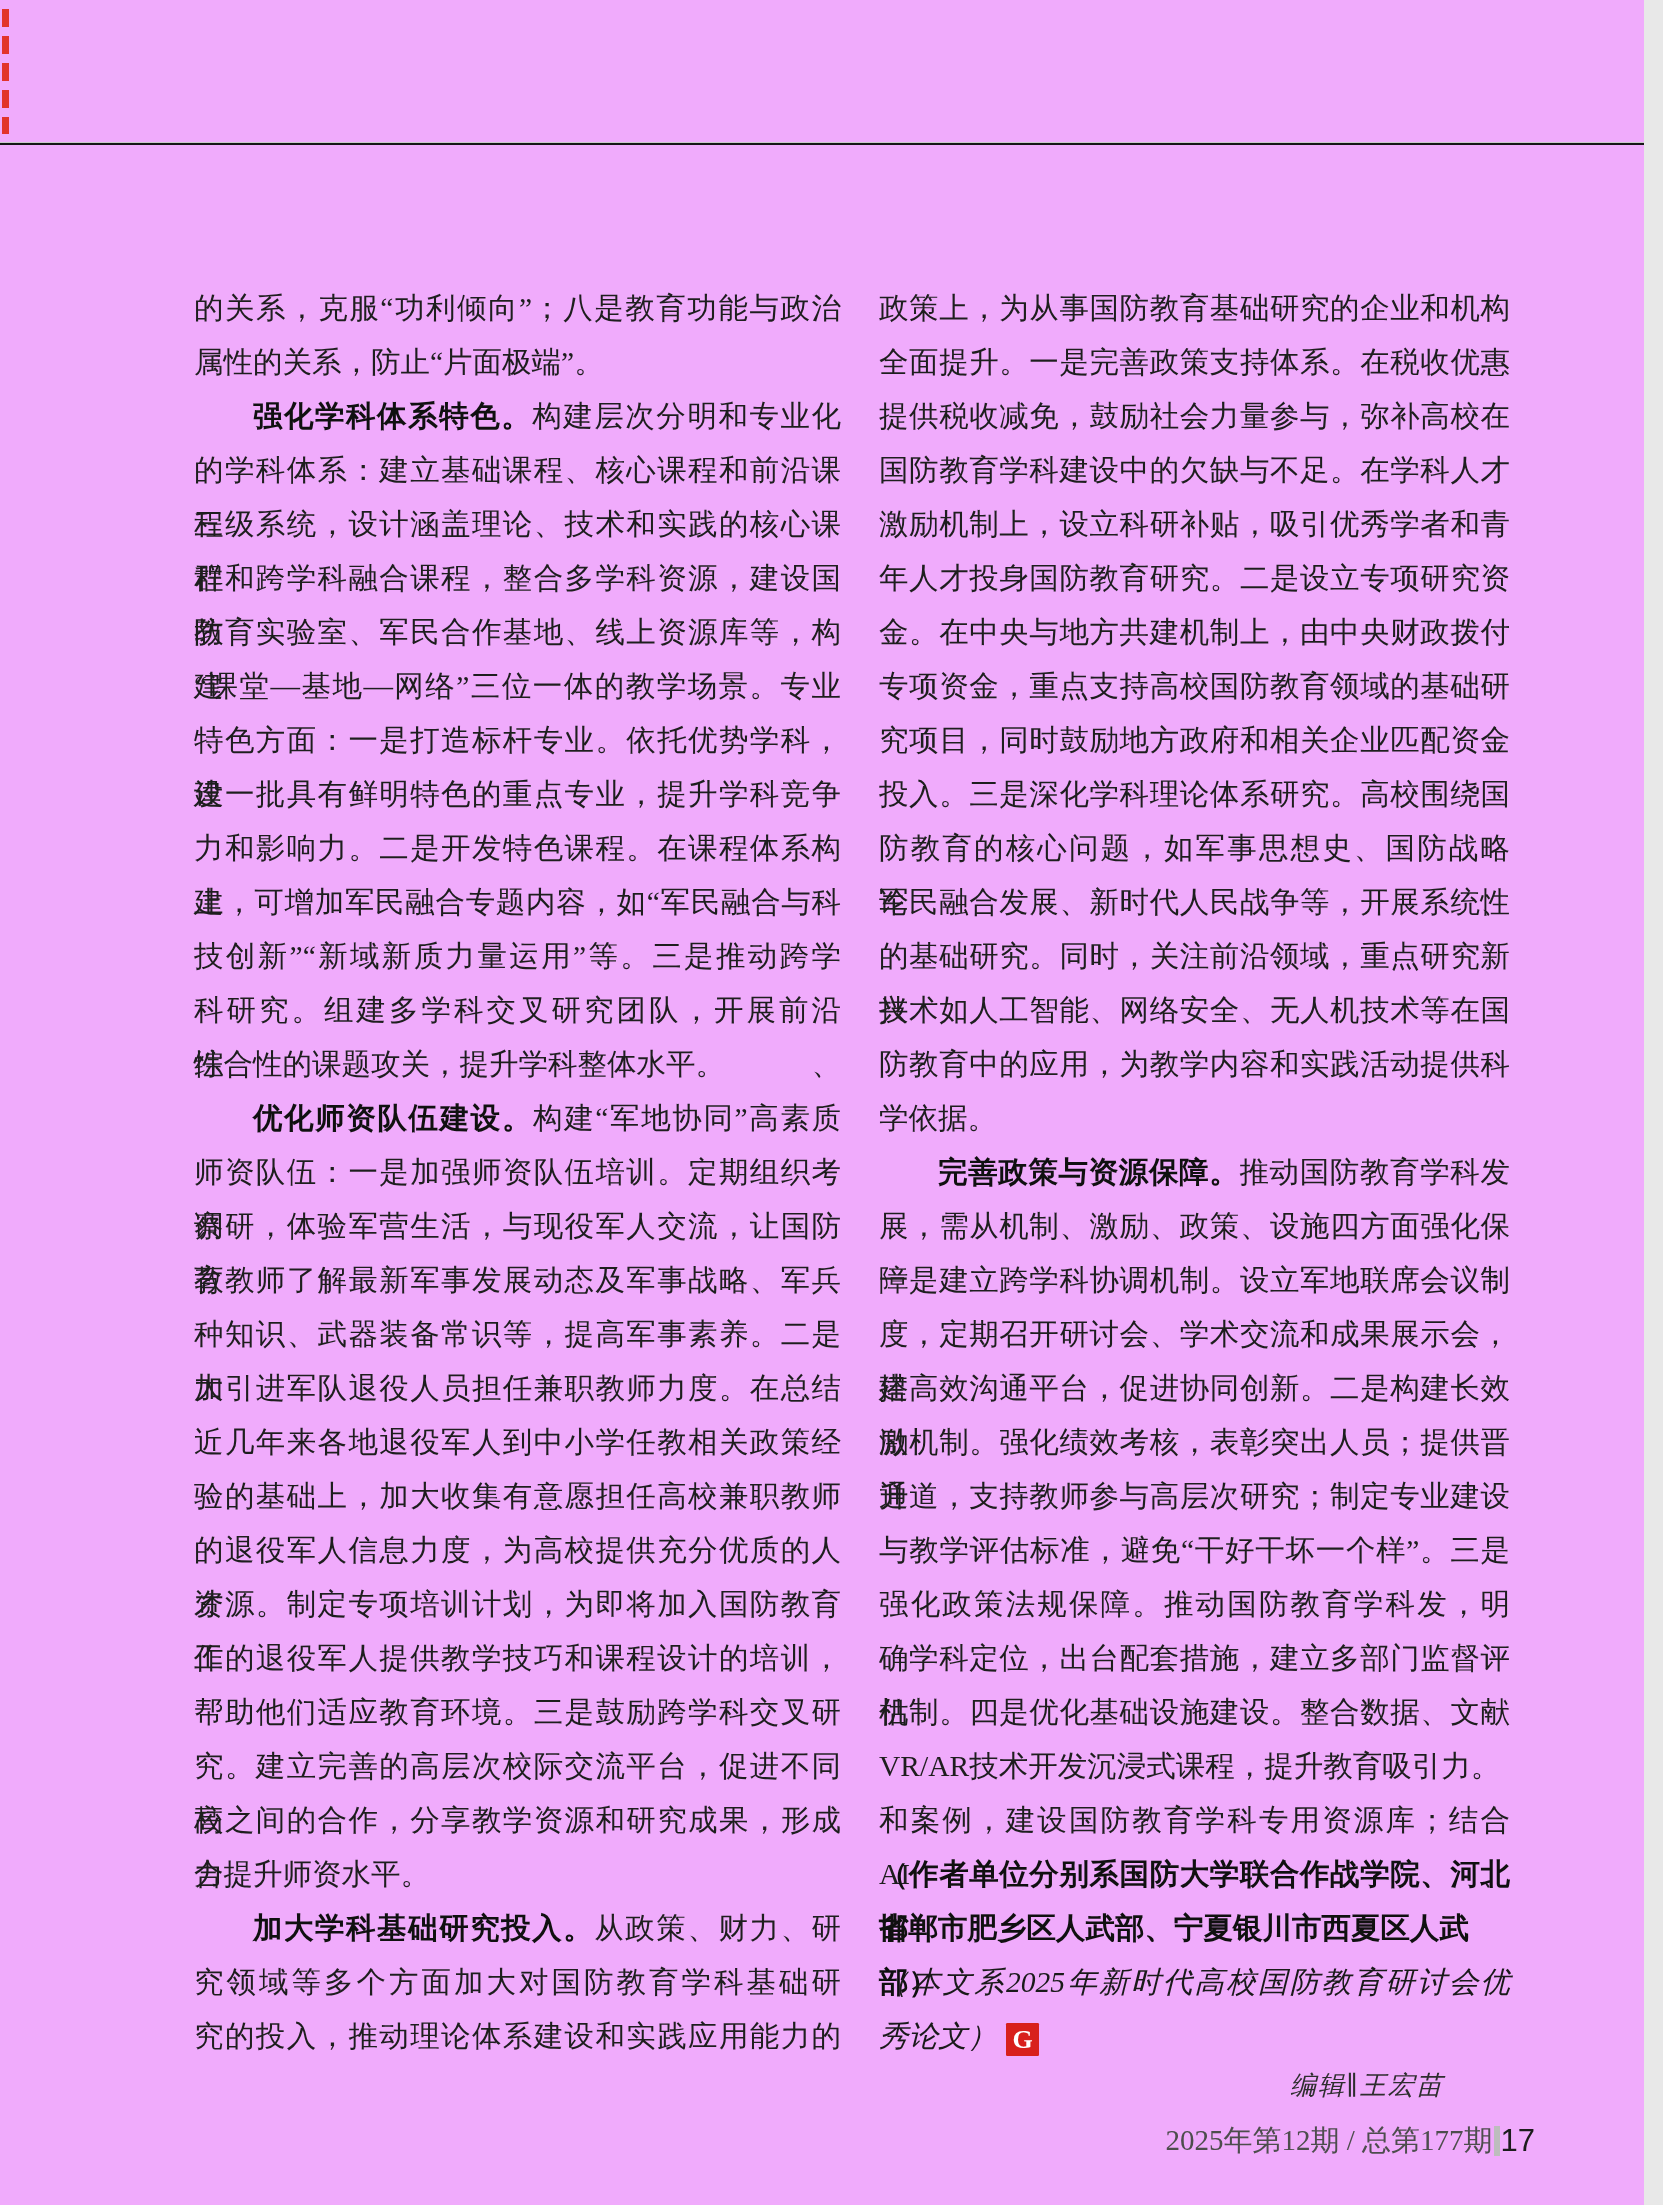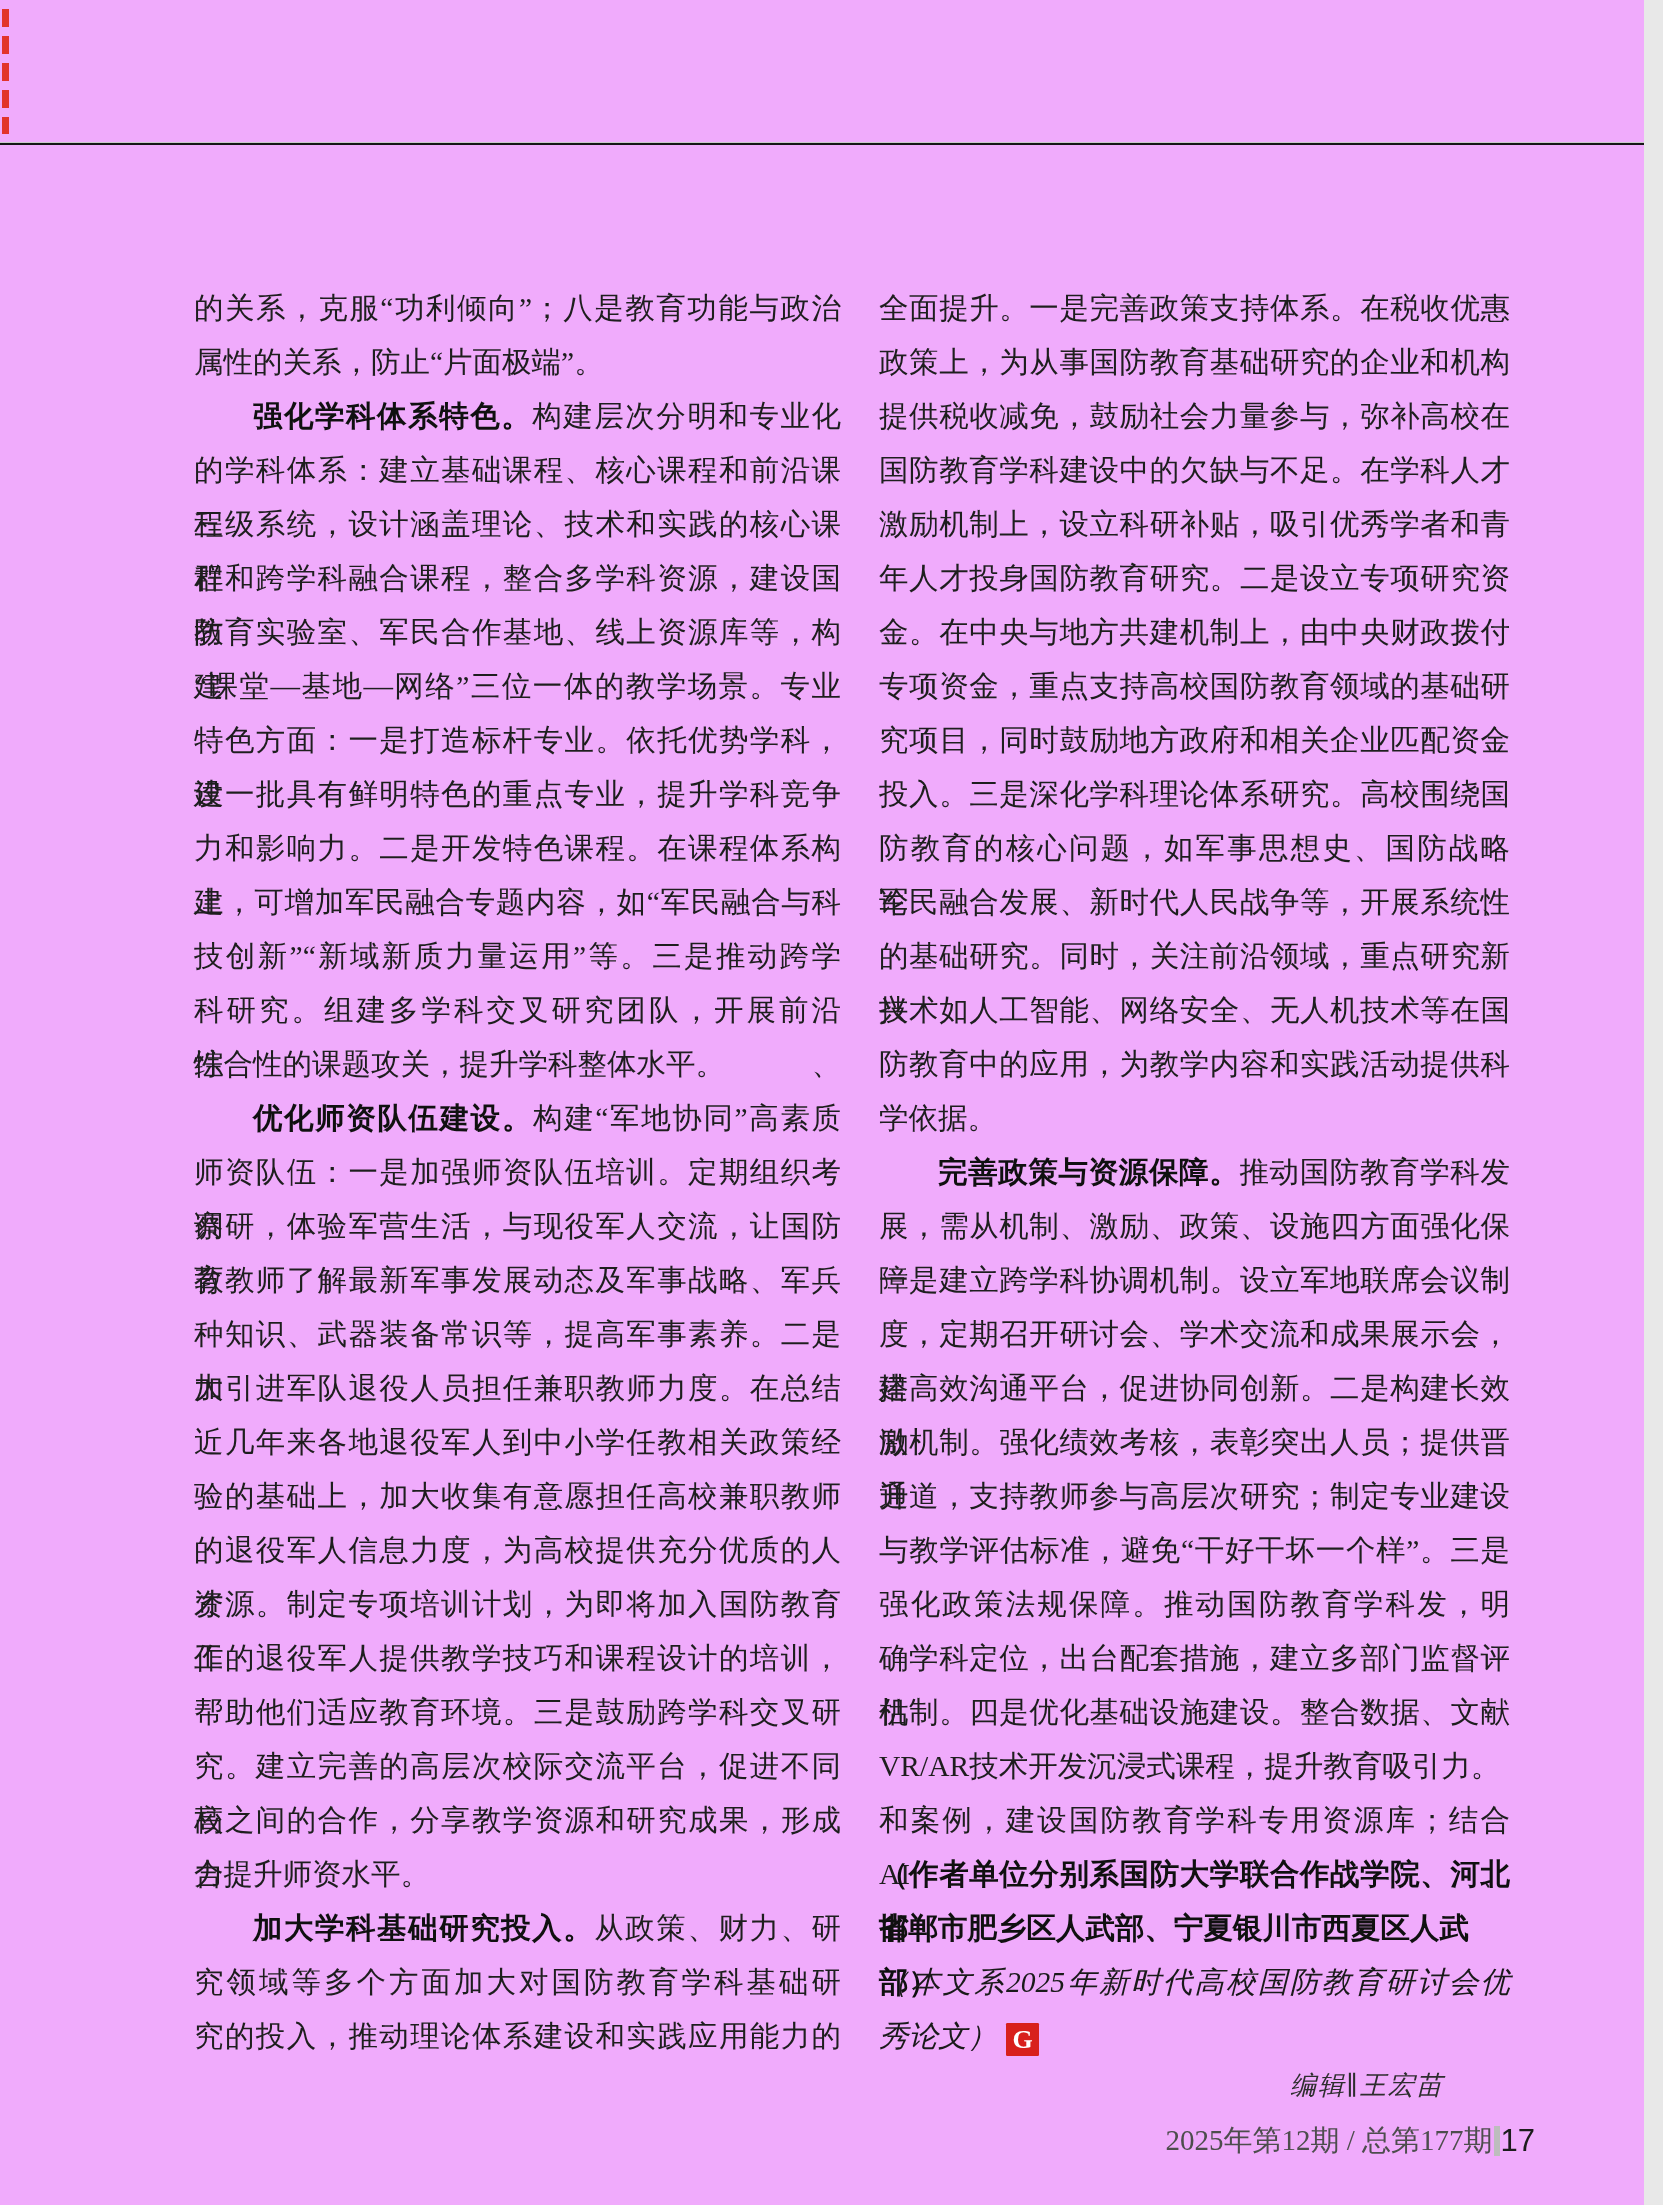--- a/index.html
+++ b/index.html
@@ -106,22 +106,22 @@
         <div class="line full">作的退役军人提供教学技巧和课程设计的培训，</div>
         <div class="line full">帮助他们适应教育环境。三是鼓励跨学科交叉研</div>
         <div class="line full">究。建立完善的高层次校际交流平台，促进不同高</div>
         <div class="line full">校之间的合作，分享教学资源和研究成果，形成合</div>
         <div class="line">力提升师资水平。</div>
         <div class="line full indent"><span class="hd">加大学科基础研究投入。</span>从政策、财力、研</div>
         <div class="line full">究领域等多个方面加大对国防教育学科基础研</div>
         <div class="line full">究的投入，推动理论体系建设和实践应用能力的</div>
       </div>
     <div class="col-right" id="col-right">
+        <div class="line full">政策上，为从事国防教育基础研究的企业和机构</div>
         <div class="line full">全面提升。一是完善政策支持体系。在税收优惠</div>
-        <div class="line full">政策上，为从事国防教育基础研究的企业和机构</div>
         <div class="line full">提供税收减免，鼓励社会力量参与，弥补高校在</div>
         <div class="line full">国防教育学科建设中的欠缺与不足。在学科人才</div>
         <div class="line full">激励机制上，设立科研补贴，吸引优秀学者和青</div>
         <div class="line full">年人才投身国防教育研究。二是设立专项研究资</div>
         <div class="line full">金。在中央与地方共建机制上，由中央财政拨付</div>
         <div class="line full">专项资金，重点支持高校国防教育领域的基础研</div>
         <div class="line full">究项目，同时鼓励地方政府和相关企业匹配资金</div>
         <div class="line full">投入。三是深化学科理论体系研究。高校围绕国</div>
         <div class="line full">防教育的核心问题，如军事思想史、国防战略论、</div>
         <div class="line full">军民融合发展、新时代人民战争等，开展系统性</div>

